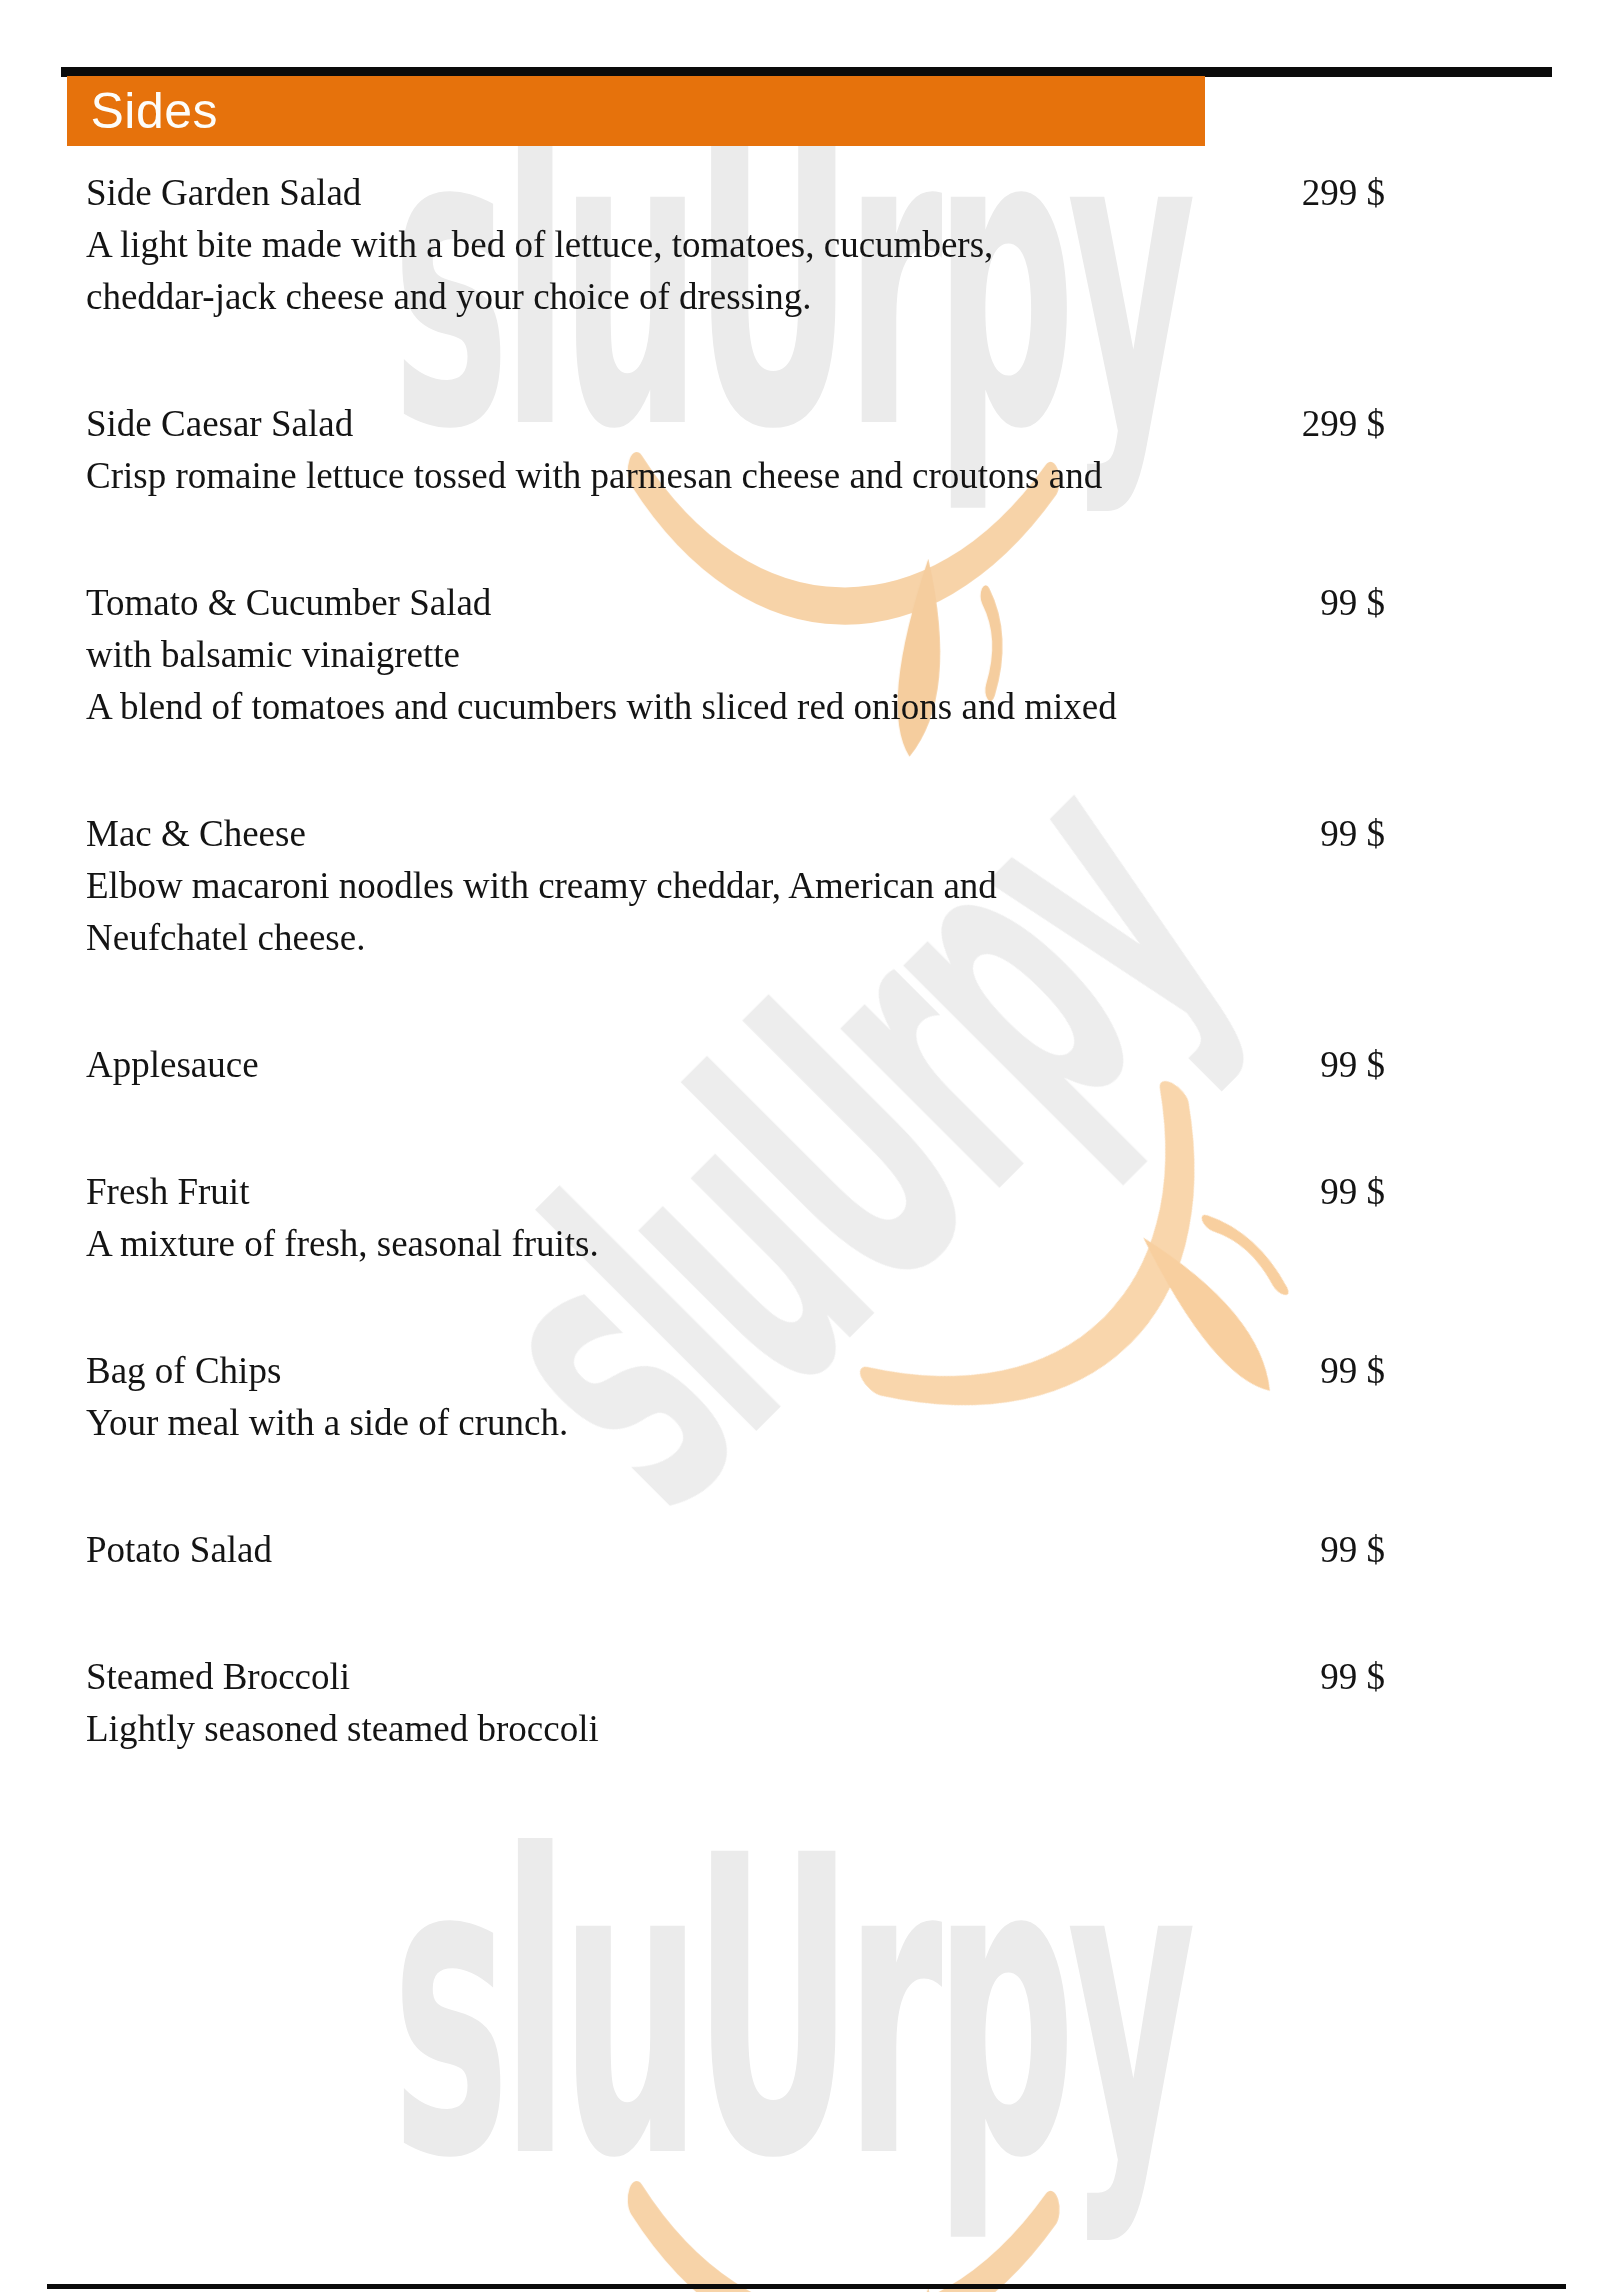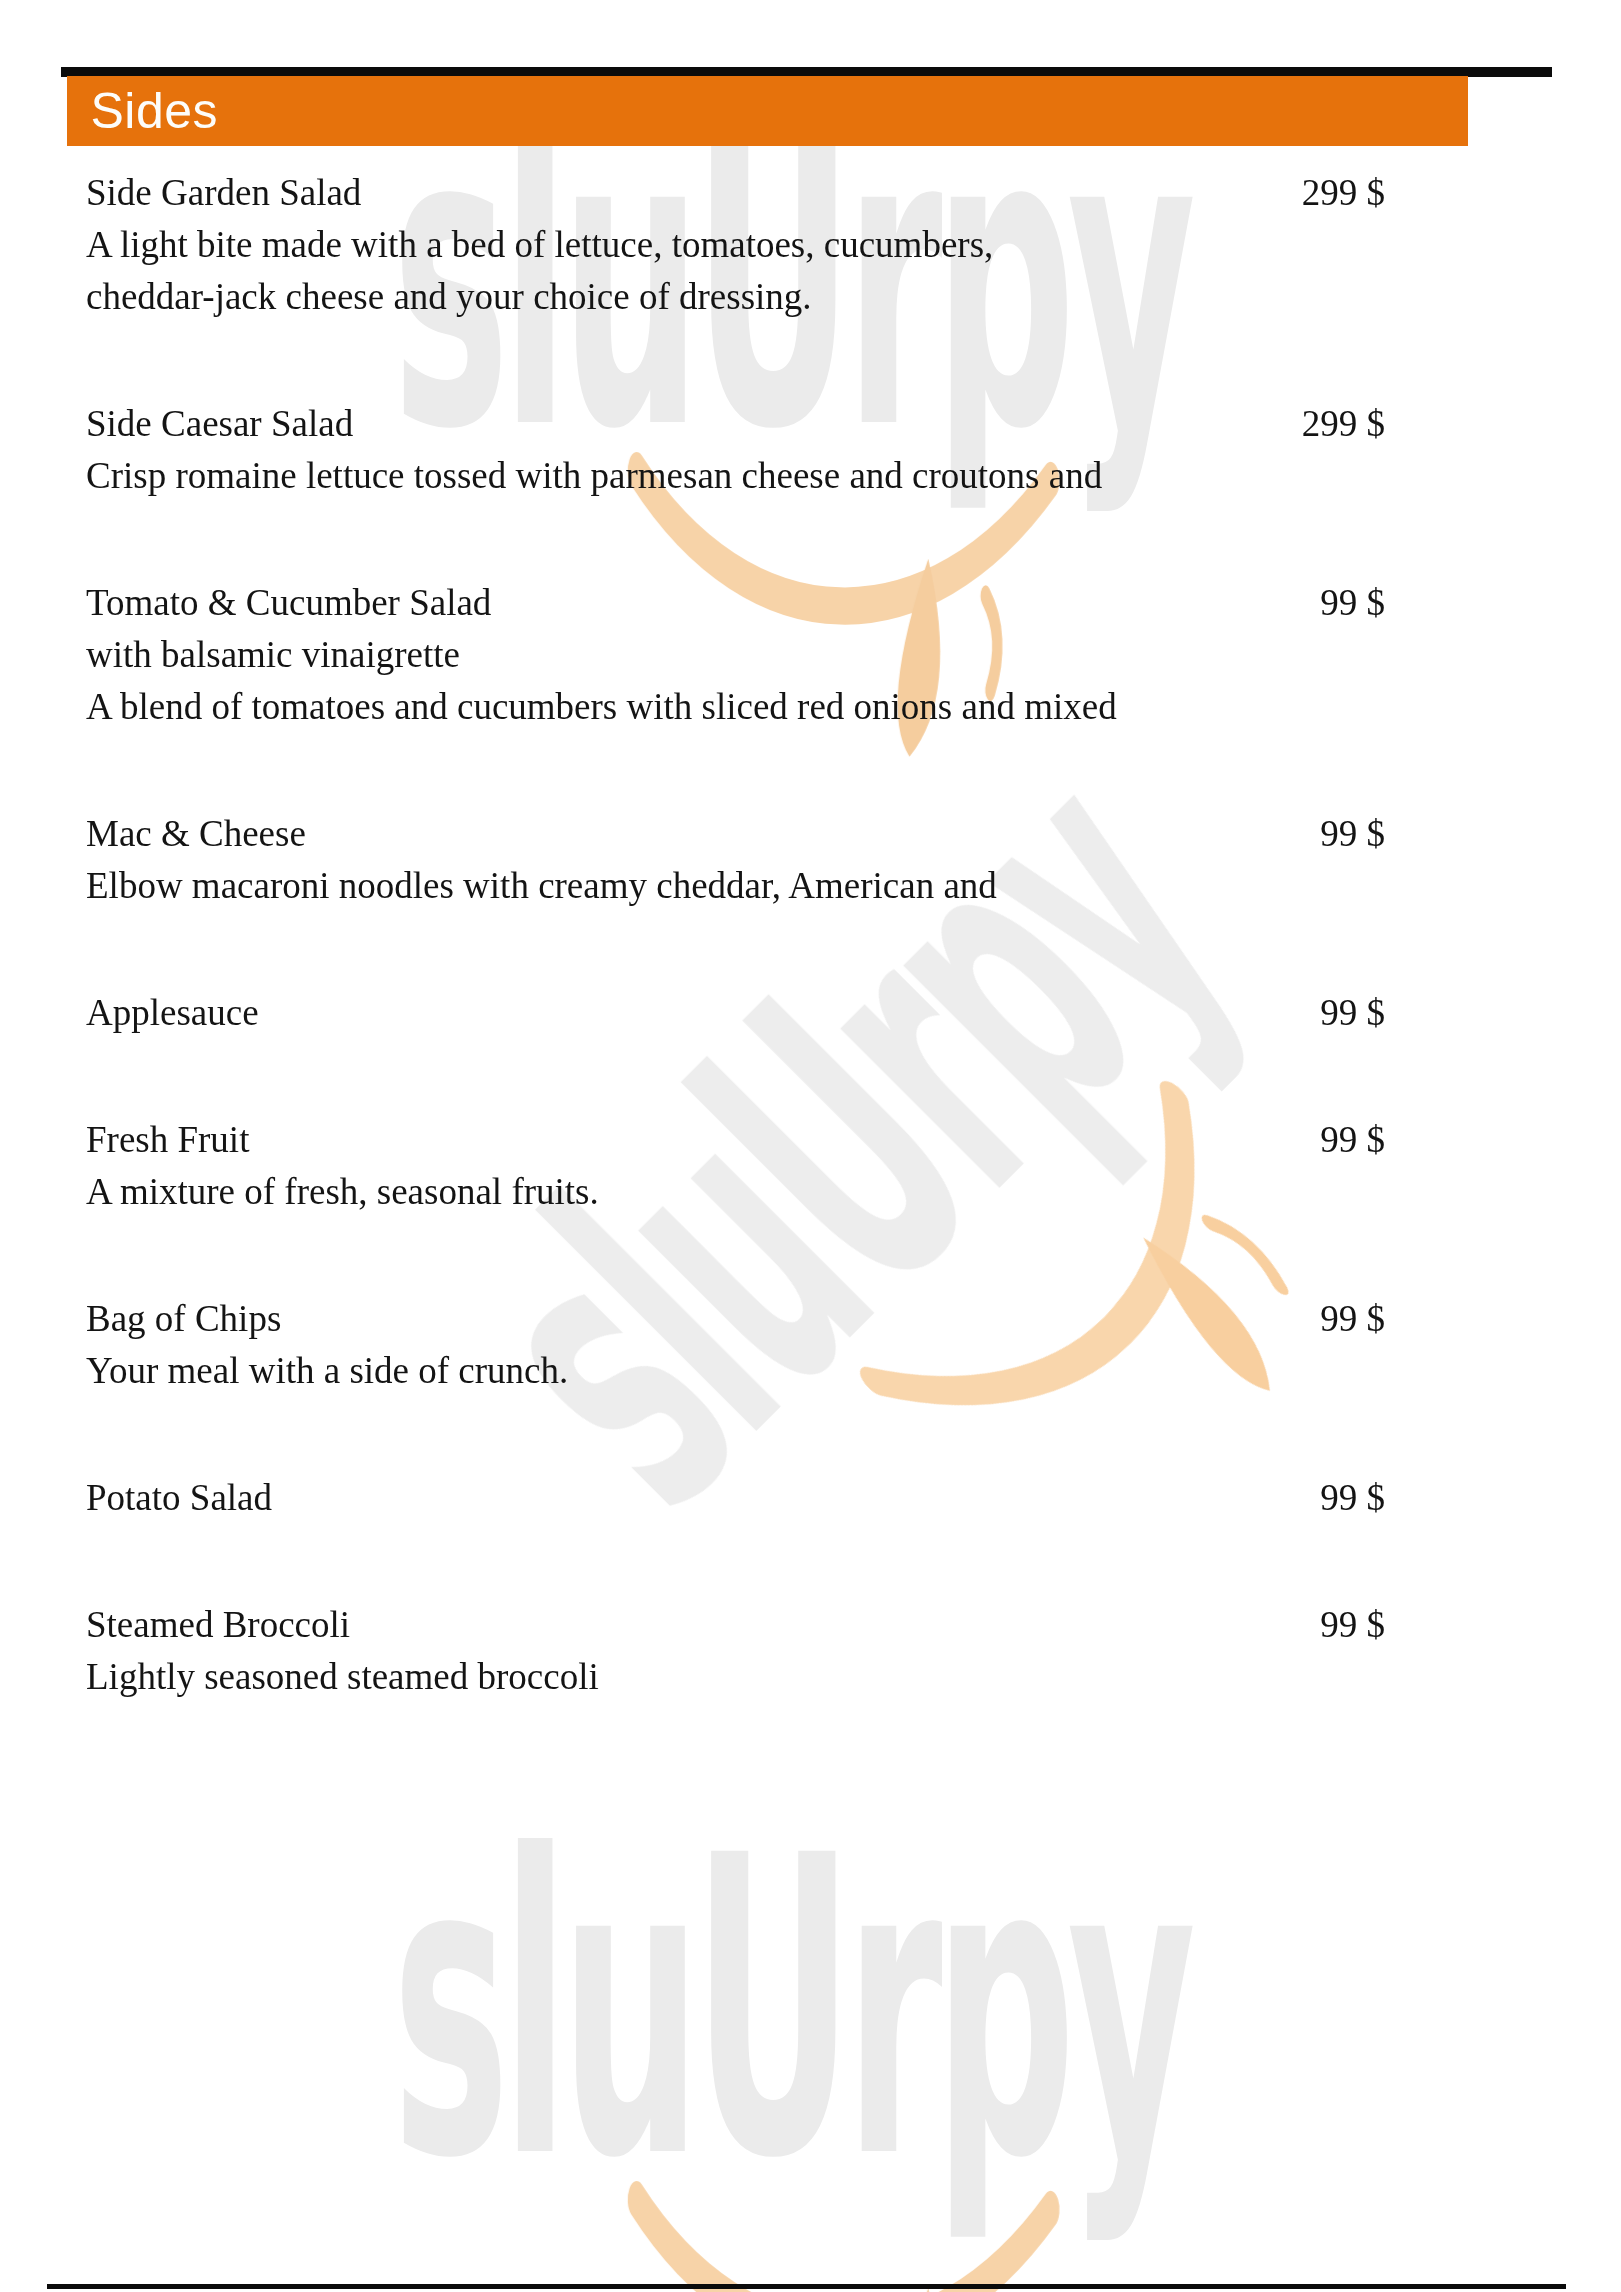--- a/index.html
+++ b/index.html
@@ -40,21 +40,21 @@
   .wm-mid .l-U{color:#f6c door;}
   .wm-mid .l-U{color:#f6c998;}
   .wm-smile{position:absolute;left:490px;top:377px;width:931px;height:294px;overflow:visible;}
 
   
   .top-rule{
     position:absolute;left:61px;top:67px;width:1491px;height:9.8px;
     background:#0b0b0b;z-index:2;
   }
   .section-header{
-    position:absolute;left:67px;top:76px;width:1401px;height:70px;
+    position:absolute;left:67px;top:76px;width:1138px;height:70px;
     background:#e6720c;z-index:2;
     display:flex;align-items:center;
     padding-left:23.5px;box-sizing:border-box;
   }
   .section-title{
     font-family:"Liberation Sans",sans-serif;
     font-size:50px;line-height:50px;
     color:#fdfdfa;
     letter-spacing:0.5px;
   }
@@ -144,20 +144,21 @@
       <div class="item-desc">with balsamic vinaigrette</div>
       <div class="item-desc">A blend of tomatoes and cucumbers with sliced red onions and mixed</div>
     </div>
 
     <div class="item">
       <div class="item-row">
         <span class="item-name">Mac &amp; Cheese</span>
         <span class="item-price">99 $</span>
       </div>
       <div class="item-desc">Elbow macaroni noodles with creamy cheddar, American and</div>
+      <div class="item-desc">Neufchatel cheese.</div>
     </div>
 
     <div class="item">
       <div class="item-row">
         <span class="item-name">Applesauce</span>
         <span class="item-price">99 $</span>
       </div>
       <div class="item-desc"></div>
     </div>
 

